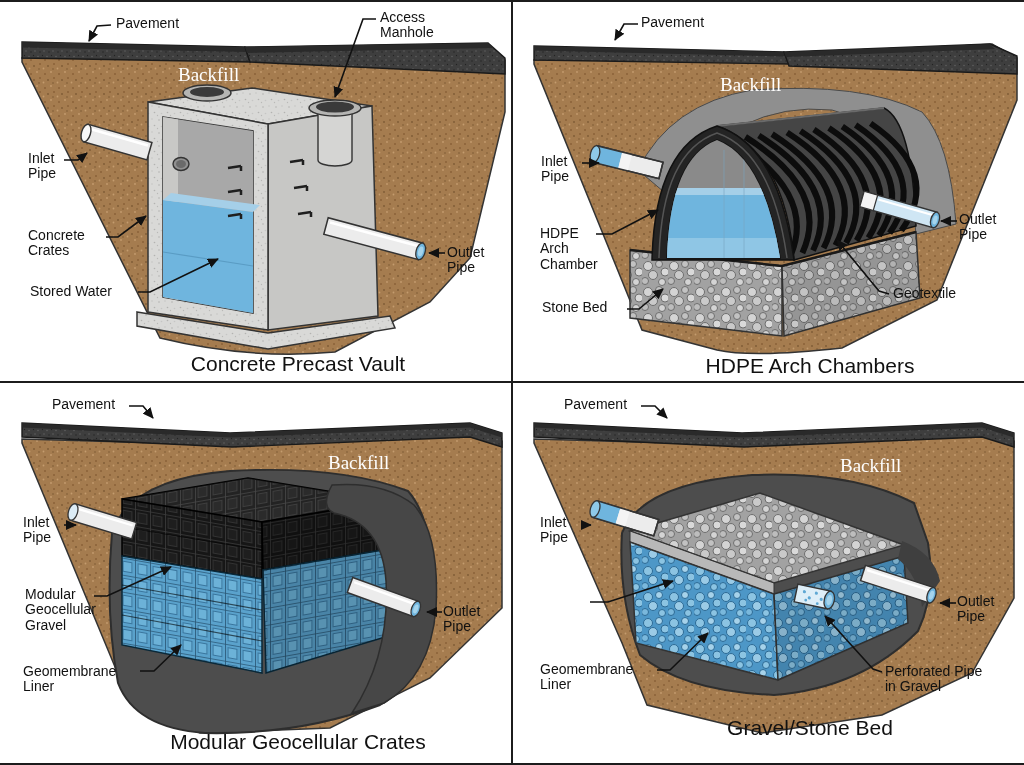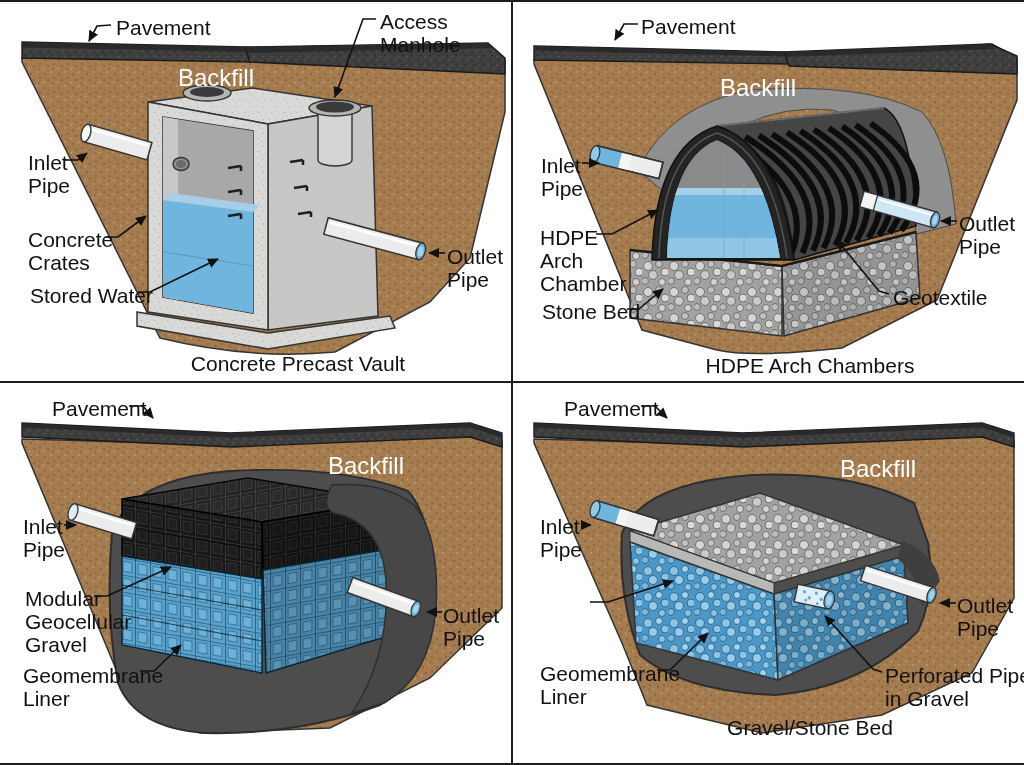--- a/index.html
+++ b/index.html
@@ -1,23 +1,23 @@
 <!DOCTYPE html>
 <html><head>
 <meta charset="utf-8">
 <style>
   html,body{margin:0;padding:0;background:#fff;}
   .canvas{position:relative;width:1024px;height:765px;background:#ffffff;overflow:hidden;
           font-family:"Liberation Sans", sans-serif;}
   .divider{position:absolute;background:#1c1c1c;}
   .panel{position:absolute;width:512px;height:380px;}
   .illus{position:absolute;left:0;top:0;}
-  .lbl{position:absolute;font-size:21px;line-height:1.1;color:#111;white-space:nowrap;}
+  .lbl{position:absolute;font-size:14px;line-height:1.1;color:#111;white-space:nowrap;}
   .lbl span{display:block;}
-  .backfill{position:absolute;color:#ffffff;font-size:24px;white-space:nowrap;}
+  .backfill{position:absolute;color:#ffffff;font-size:19px;white-space:nowrap;font-family:Liberation Serif, serif;}
   .ptitle{position:absolute;left:0;width:596px;text-align:center;font-size:21px;color:#111;}
   svg{display:block;}
 </style>
 </head>
 <body>
 
 <svg width="0" height="0" style="position:absolute" aria-hidden="true">
 <defs>
   <marker id="arr" markerUnits="userSpaceOnUse" markerWidth="13" markerHeight="10" refX="10" refY="5" orient="auto">
     <path d="M0,0 L11,5 L0,10 Z" fill="#111"></path>
@@ -331,20 +331,21 @@
         <span>Gravel</span>
       </div>
     <div class="lbl" style="left:23px;top:281px">
         <span>Geomembrane</span>
         <span>Liner</span>
       </div>
     <div class="lbl" style="left:443px;top:221px">
         <span>Outlet</span>
         <span>Pipe</span>
       </div>
+    <div class="ptitle" style="top:347px">Modular Geocellular Crates</div>
   </section>
 
   <section class="panel" style="left:512px;top:383px">
     <svg class="illus" width="512" height="380" viewBox="0 0 512 380">
       <g>
         <path d="M22,56 L230,62 L470,48 L502,58 L502,215 L460,290 L370,332 L250,350 L135,322 L110,260 L22,60 Z" fill="url(#soil)" stroke="#333" stroke-width="1.5"></path>
       </g>
       <g>
         <path d="M22,40 L230,50 L470,40 L502,50 L502,64 L470,54 L232,64 L22,54 Z" fill="url(#pave)" stroke="#1a1a1a" stroke-width="1.4"></path>
         <path d="M22,40 L230,50 L470,40 L502,50 L502,54.5 L470,44.5 L231,54.5 L22,44.5 Z" fill="#2a2a2a"></path>

